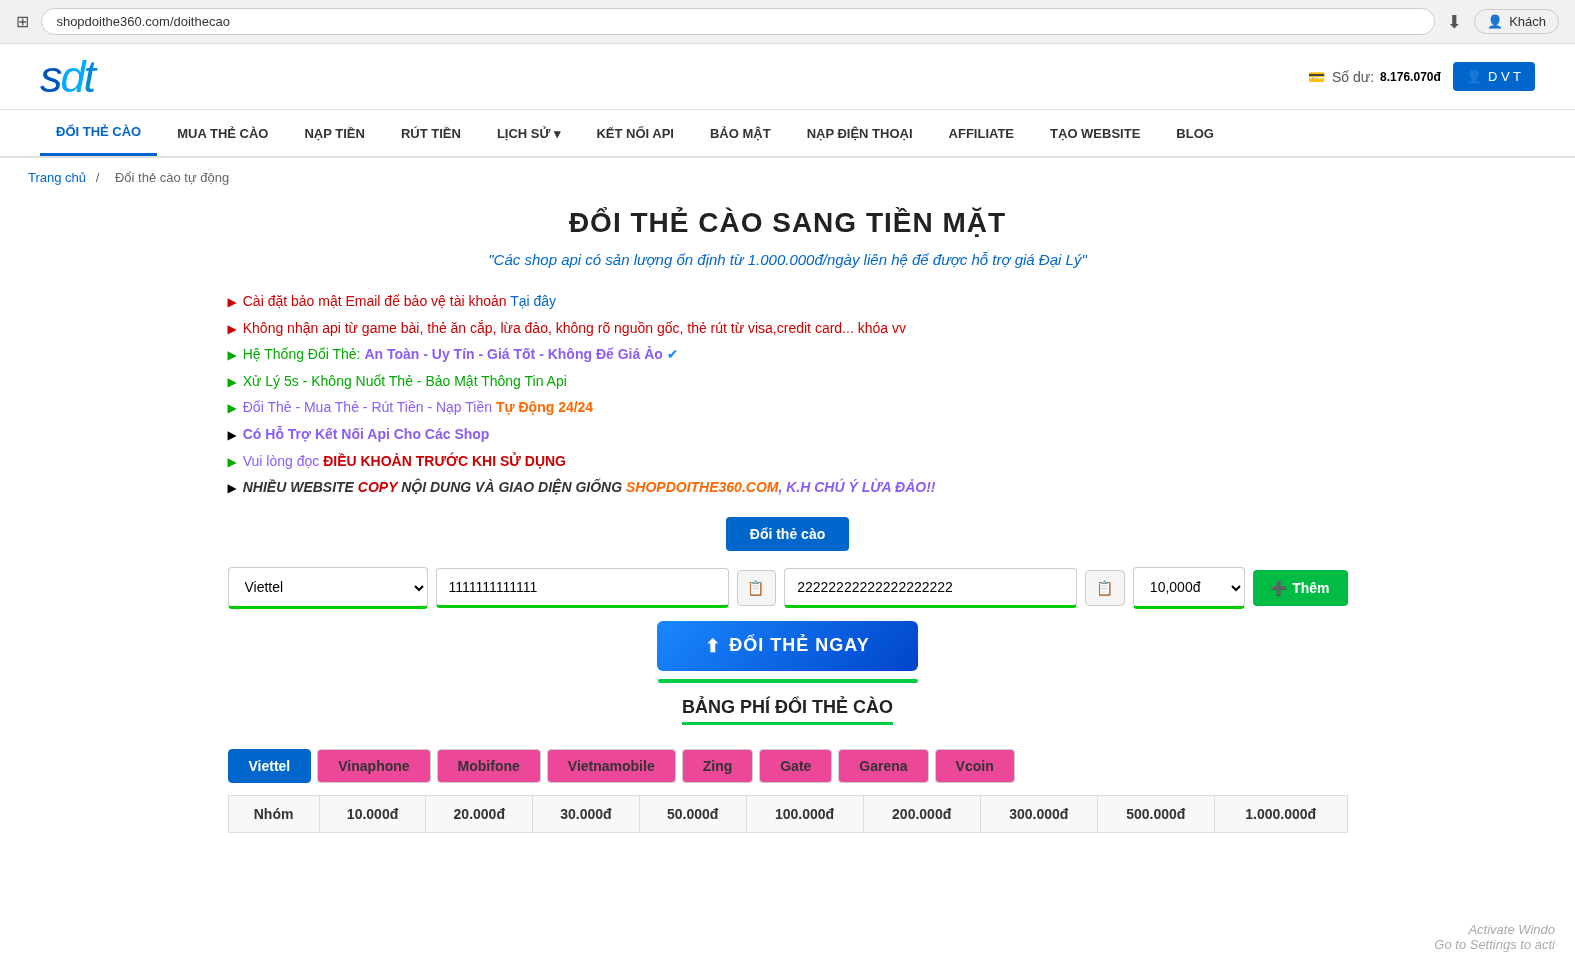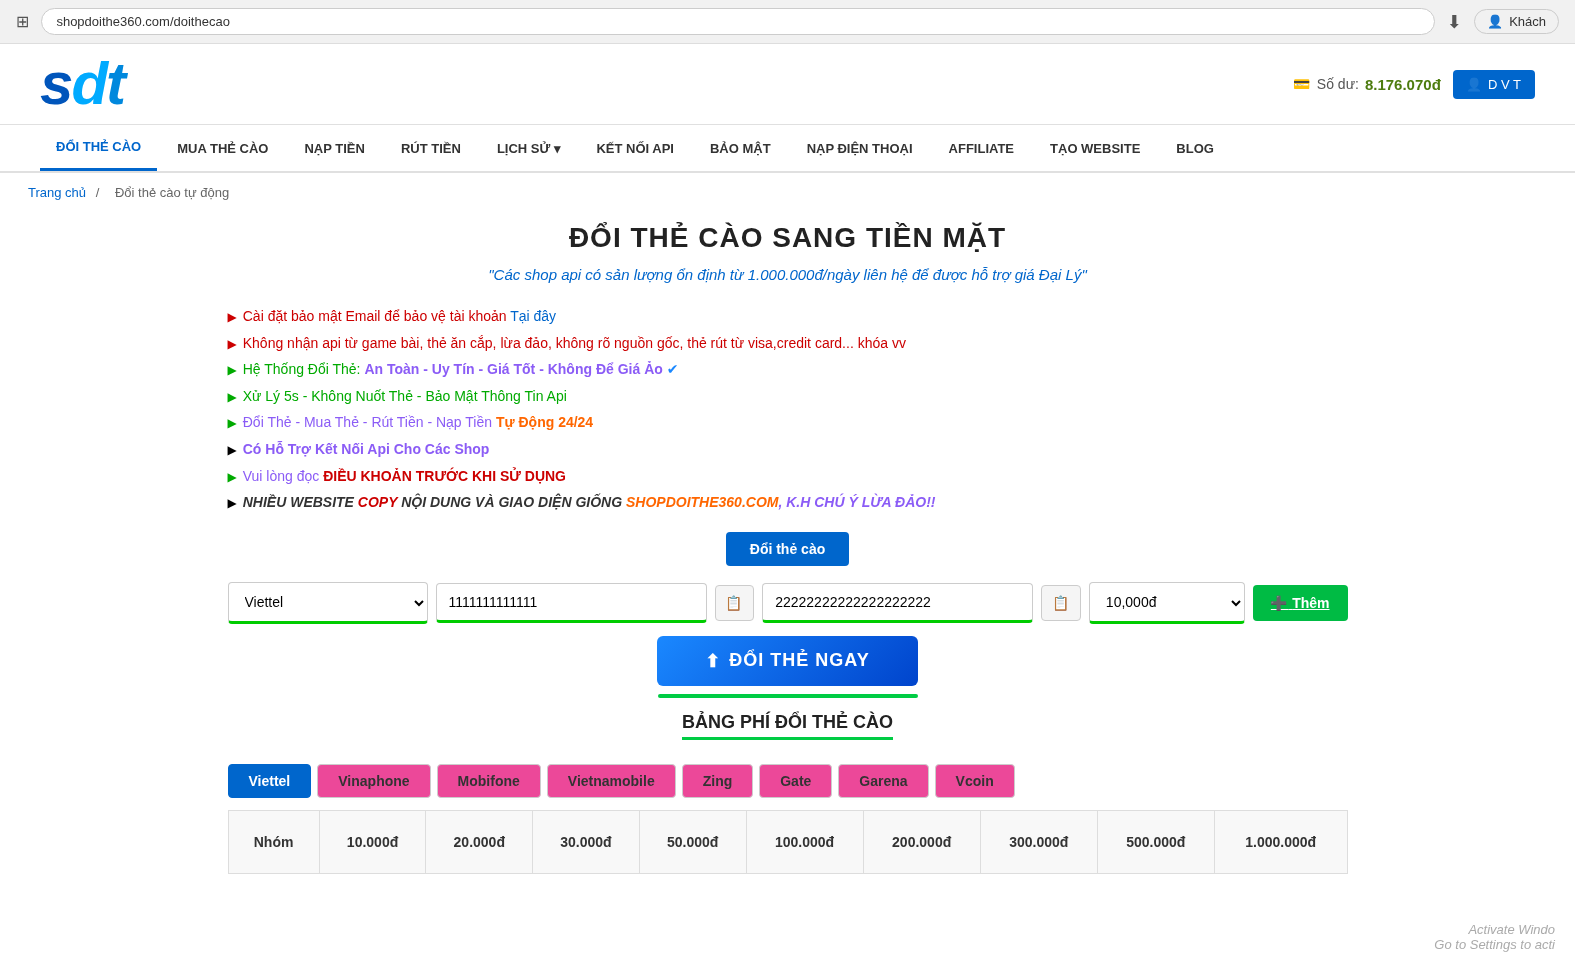--- a/index.html
+++ b/index.html
@@ -40,41 +40,41 @@
     .site-header {
       background: #fff;
       border-bottom: 1px solid #e0e0e0;
       padding: 10px 40px;
       display: flex;
       align-items: center;
       justify-content: space-between;
     }
     .logo-area { display: flex; align-items: center; }
     .logo-text {
-      font-size: 60px;
-      font-weight: 700;
+      font-size: 45px;
+      font-weight: 400;
       color: #0066cc;
       font-style: italic;
       letter-spacing: -2px;
       line-height: 1;
     }
     .logo-text span { color: #00aaff; }
     .header-right {
       display: flex;
       align-items: center;
       gap: 12px;
     }
     .balance-box {
       display: flex;
       align-items: center;
       gap: 6px;
       font-size: 14px;
     }
     .balance-label { color: #555; }
-    .balance-amount { color: #4d7c0f; font-weight: bold; font-size: 15px; }
+    .balance-amount { color: #000000; font-weight: bold; font-size: 12px; }
     .user-btn {
       background: #0066cc;
       color: #fff;
       border: none;
       border-radius: 4px;
       padding: 7px 14px;
       font-size: 13px;
       cursor: pointer;
       display: flex;
       align-items: center;
@@ -205,37 +205,36 @@
       padding: 9px 10px;
       cursor: pointer;
       font-size: 14px;
       color: #555;
     }
     .select-amount {
       border: 1px solid #ccc;
       border-radius: 4px;
       padding: 10px 12px;
       font-size: 14px;
-      width: 156px;
+      width: 112px;
       background: #fff;
       cursor: pointer;
       outline: none;
       border-bottom: 3px solid #00cc00;
     }
     .add-btn {
       background: #00bb44;
       color: #fff;
       border: none;
       border-radius: 4px;
       padding: 10px 18px;
       font-size: 14px;
       font-weight: bold;
       cursor: pointer;
       white-space: nowrap;
-      text-decoration: underline;
     }
 
     
     .submit-row {
       display: flex;
       justify-content: center;
       margin: 12px 0 8px;
     }
     .submit-btn {
       background: linear-gradient(135deg, #1a88ff, #0044cc);
@@ -304,21 +303,21 @@
 
     
     .fee-table {
       width: 100%;
       border-collapse: collapse;
       font-size: 14px;
     }
     .fee-table th {
       background: #f8f8f8;
       border: 1px solid #ddd;
-      padding: 23px 14px;
+      padding: 10px 14px;
       text-align: center;
       font-weight: bold;
       color: #333;
     }
 
     
     .activate-watermark {
       position: fixed;
       bottom: 20px;
       right: 20px;

